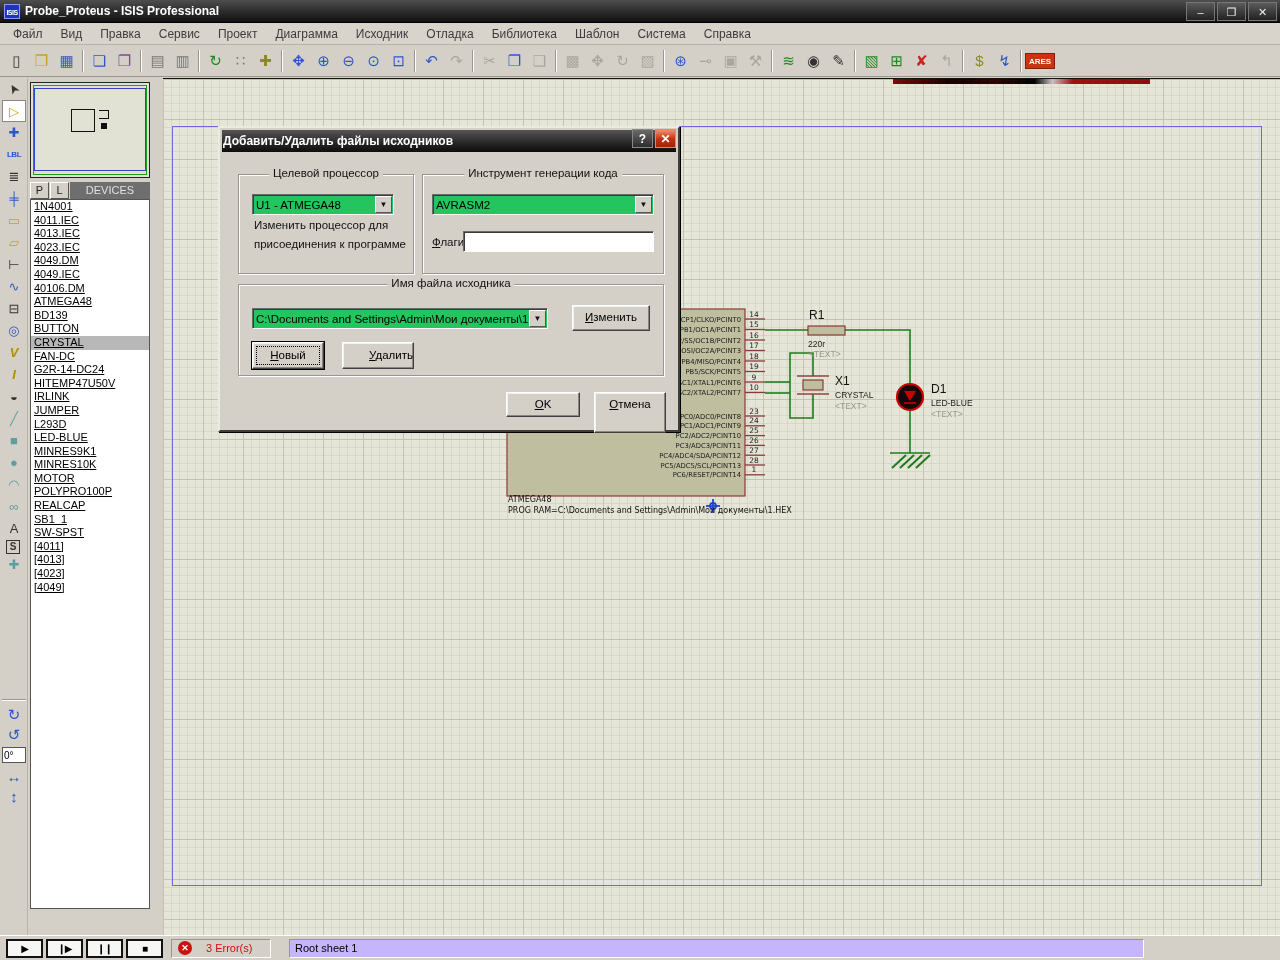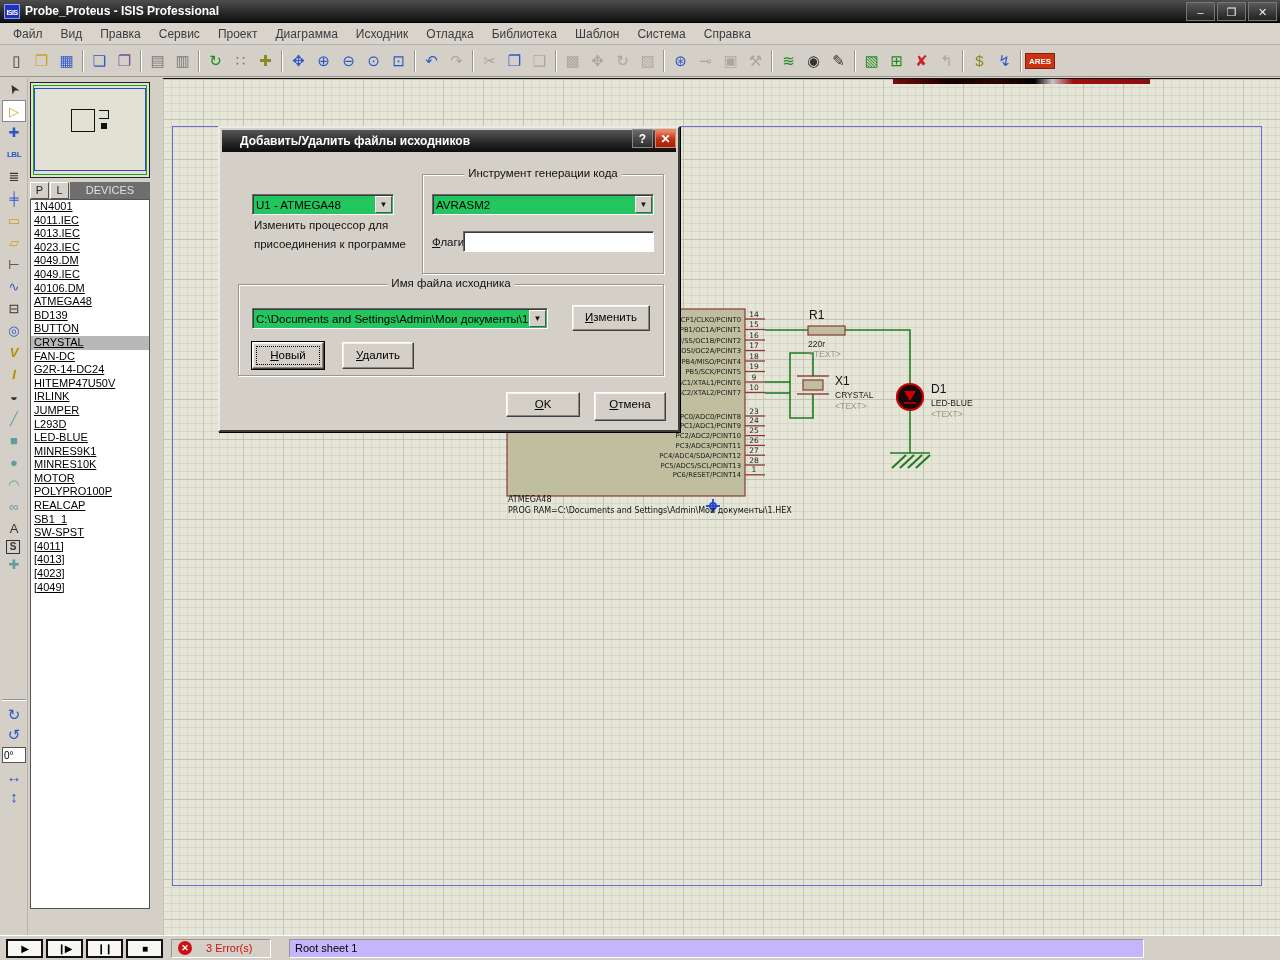--- a/index.html
+++ b/index.html
@@ -97,21 +97,21 @@
   .val-label { font:8.5px "Liberation Sans",sans-serif; fill:#222; }
   .text-label { font:8.5px "Liberation Sans",sans-serif; fill:#9a9a8a; }
   .chip-label { font:8px "DejaVu Sans",sans-serif; fill:#111; }
 
   
   .dialog { position:absolute; left:218px; top:126px; width:462px; height:306px;
     background:var(--dialog-bg); border:2px solid; border-color:#eceae6 #3d3d3d #3d3d3d #eceae6;
     box-shadow:1px 1px 0 #000; }
   .dlg-title { position:absolute; left:2px; top:2px; right:2px; height:22px;
     background:linear-gradient(180deg,#565656 0%,#262626 60%,#0d0d0d 100%);
-    color:#fff; font-size:12px; font-weight:bold; line-height:22px; padding-left:18px; }
+    color:#fff; font-size:12px; font-weight:bold; line-height:22px; padding-left:1px; }
   .dlg-btns { position:absolute; right:2px; top:1px; display:flex; gap:2px; }
   .dlg-btn { width:21px; height:19px; text-align:center; line-height:18px; font-size:12px; font-weight:bold; }
   .dlg-help { background:linear-gradient(180deg,#6a6a6a,#2d2d2d); color:#fff; border:1px solid #888; }
   .dlg-close { background:linear-gradient(180deg,#f09070,#c03010 55%,#a02408); color:#fff; border:1px solid #d86; }
   .groupbox { position:absolute; border:1px solid #9a968e; box-shadow:1px 1px 0 #fff, inset 1px 1px 0 #fff; }
   .group-legend { position:absolute; top:-8px; left:50%; transform:translateX(-50%); background:var(--dialog-bg);
     padding:0 4px; font-size:11.5px; color:#111; white-space:nowrap; }
   .combo { position:absolute; height:21px; background:#22c55e; border:1px solid; border-color:#6a6a6a #fff #fff #6a6a6a;
     box-shadow:inset 1px 1px 0 #3a3a3a; display:flex; align-items:center; }
   .combo-text { flex:1; font-size:11.5px; padding:0 3px; color:#000; white-space:nowrap; overflow:hidden; }
@@ -404,20 +404,23 @@
     </svg>
   </div>
 
   <div class="dialog">
     <div class="dlg-title">Добавить/Удалить файлы исходников</div>
     <div class="dlg-btns">
       <div class="dlg-btn dlg-help">?</div>
       <div class="dlg-btn dlg-close">✕</div>
     </div>
 
+    <div class="groupbox" style="left:18px; top:46px; width:176px; height:100px;">
+      <div class="group-legend">Целевой процессор</div>
+    </div>
     <div class="combo" style="left:32px; top:66px; width:142px;">
       <div class="combo-text">U1 - ATMEGA48</div>
       <div class="combo-arrow">▼</div>
     </div>
     <div class="note" style="left:34px; top:88px;">Изменить процессор для</div>
     <div class="note" style="left:34px; top:107px;">присоединения к программе</div>
 
     <div class="groupbox" style="left:202px; top:46px; width:242px; height:100px;">
       <div class="group-legend">Инструмент генерации кода</div>
     </div>
@@ -435,26 +438,26 @@
       <div class="combo-text">C:\Documents and Settings\Admin\Мои документы\1.as</div>
       <div class="combo-arrow">▼</div>
     </div>
     <div class="btn" style="left:352px; top:177px; width:78px; height:26px;">
       <span class="btn-label">Изменить</span>
     </div>
     <div class="btn default" style="left:32px; top:214px; width:72px; height:27px;">
       <span class="btn-label" style="line-height:25px;">Новый</span>
     </div>
     <div class="btn" style="left:122px; top:214px; width:72px; height:27px;">
-      <span class="btn-label" style="line-height:25px;">Удалить</span>
+      <span class="btn-label" style="line-height:25px;text-align:right;">Удалить</span>
     </div>
     <div class="btn" style="left:286px; top:264px; width:74px; height:25px;">
       <span class="btn-label">OK</span>
     </div>
-    <div class="btn" style="left:374px; top:264px; width:72px; height:29px;">
+    <div class="btn" style="left:374px; top:264px; width:72px; height:41px;">
       <span class="btn-label">Отмена</span>
     </div>
   </div>
 
   <div class="statusbar">
     <div class="simbtns" id="simbtns">
         <span class="sim-btn">▶</span>
         <span class="sim-btn">❙▶</span>
         <span class="sim-btn">❙❙</span>
         <span class="sim-btn">■</span>

